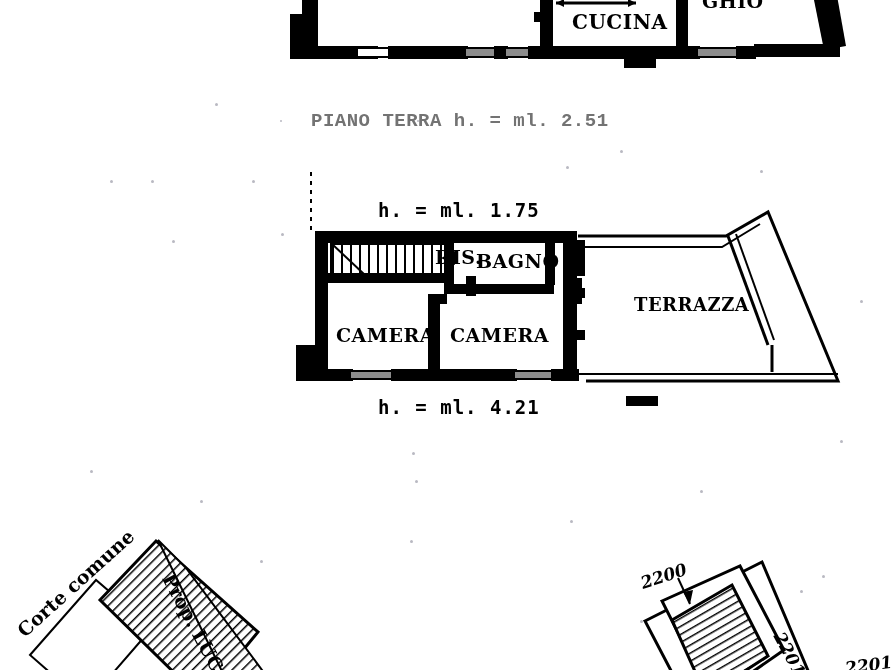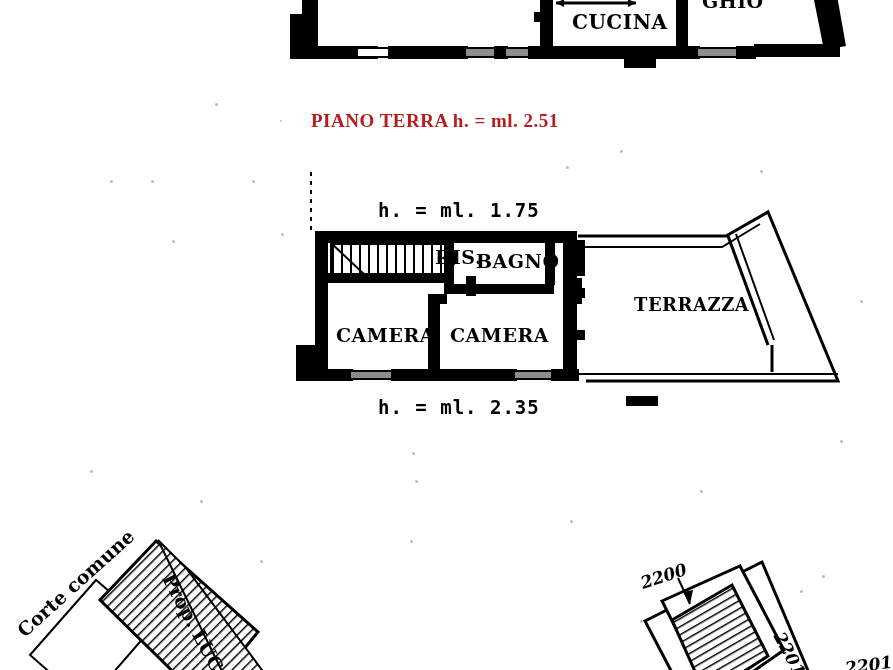--- a/index.html
+++ b/index.html
@@ -19,23 +19,23 @@
   }
 
   
   .wall {
     position: absolute;
     background: #000000;
   }
   .caption {
     position: absolute;
     white-space: nowrap;
-    font-family: Liberation Serif, serif;
-    font-weight: 700;
-    color: #b91c1c;
+    font-family: Liberation Mono, monospace;
+    font-weight: 700;
+    color: #737373;
     letter-spacing: 0.5px;
   }
   .room-label {
     position: absolute;
     white-space: nowrap;
     font-family: "DejaVu Serif", "Liberation Serif", serif;
     font-weight: 700;
     color: #000000;
     letter-spacing: 0.5px;
   }
@@ -242,21 +242,21 @@
 
       <line x1="578" y1="374" x2="838" y2="374" stroke="#000000" stroke-width="2"></line>
     </svg>
 
     <div class="wall" style="left:570px; top:278px; width:12px; height:26px;"></div>
 
     <div class="wall" style="left:626px; top:396px; width:32px; height:10px;"></div>
 
     <div class="room-label" style="left:634px; top:294px; font-size:18px;">TERRAZZA</div>
 
-    <div class="dim-text" style="left:378px; top:396px; font-size:19px;">h. = ml. 2.35</div>
+    <div class="dim-text" style="left:378px; top:396px; font-size:19px;">h. = ml. 4.21</div>
   </div>
 
 
   <div>
     <svg class="overlay">
 
       <polygon points="30,655 96,580 152,628 86,704" fill="#ffffff" stroke="#000000" stroke-width="2"></polygon>
 
       <defs>
         <pattern id="hatchA" width="7" height="7" patternUnits="userSpaceOnUse" patternTransform="rotate(45)">

